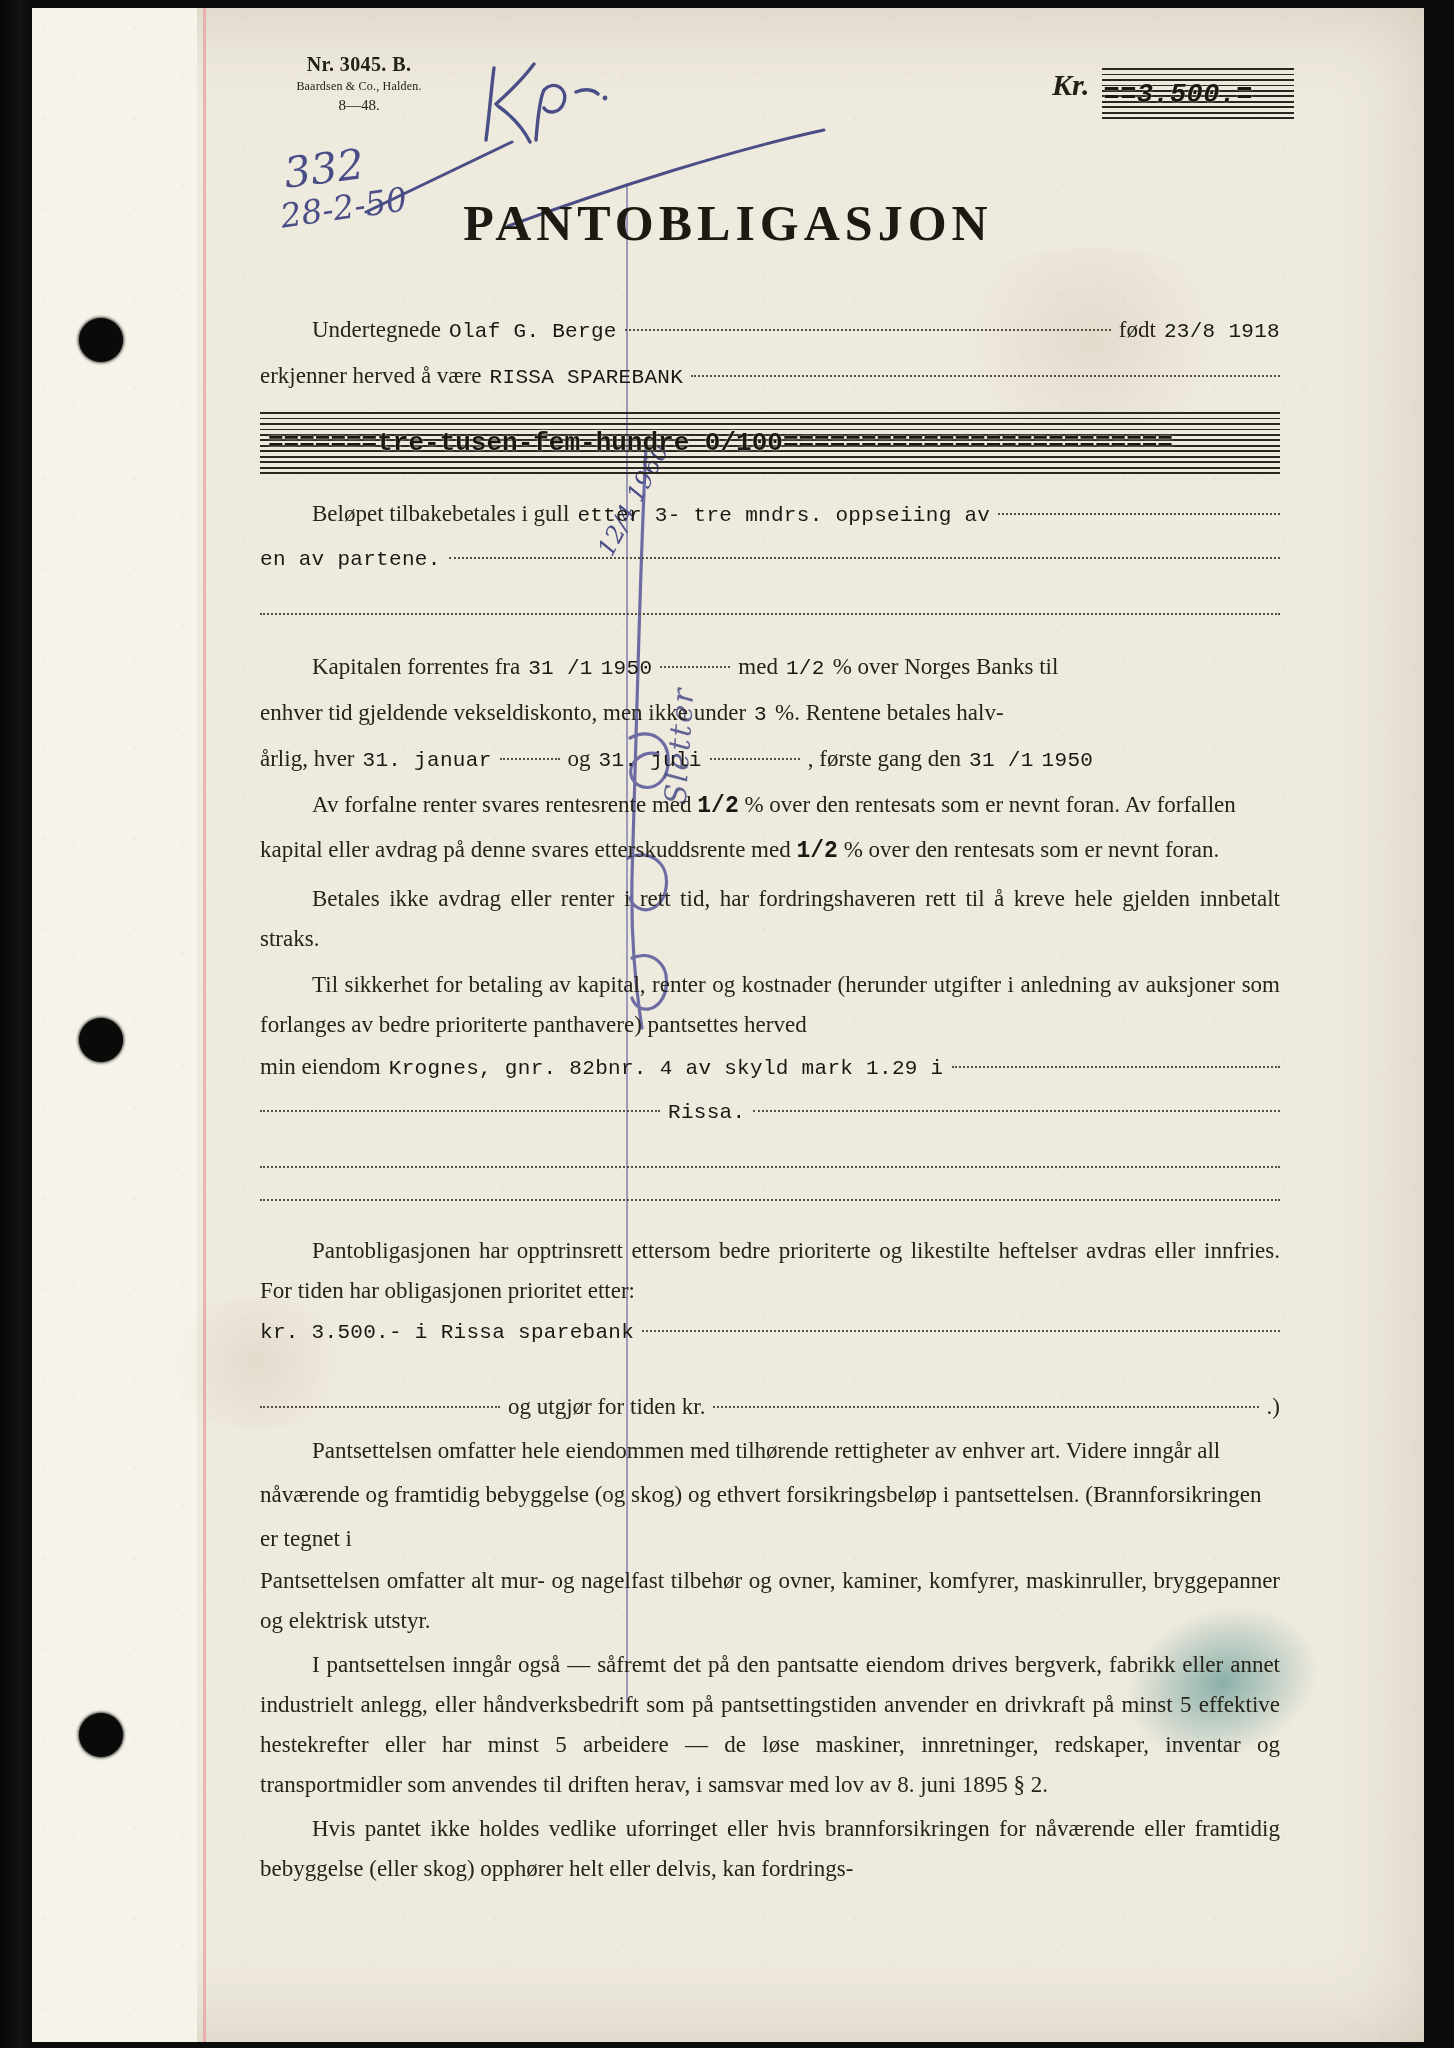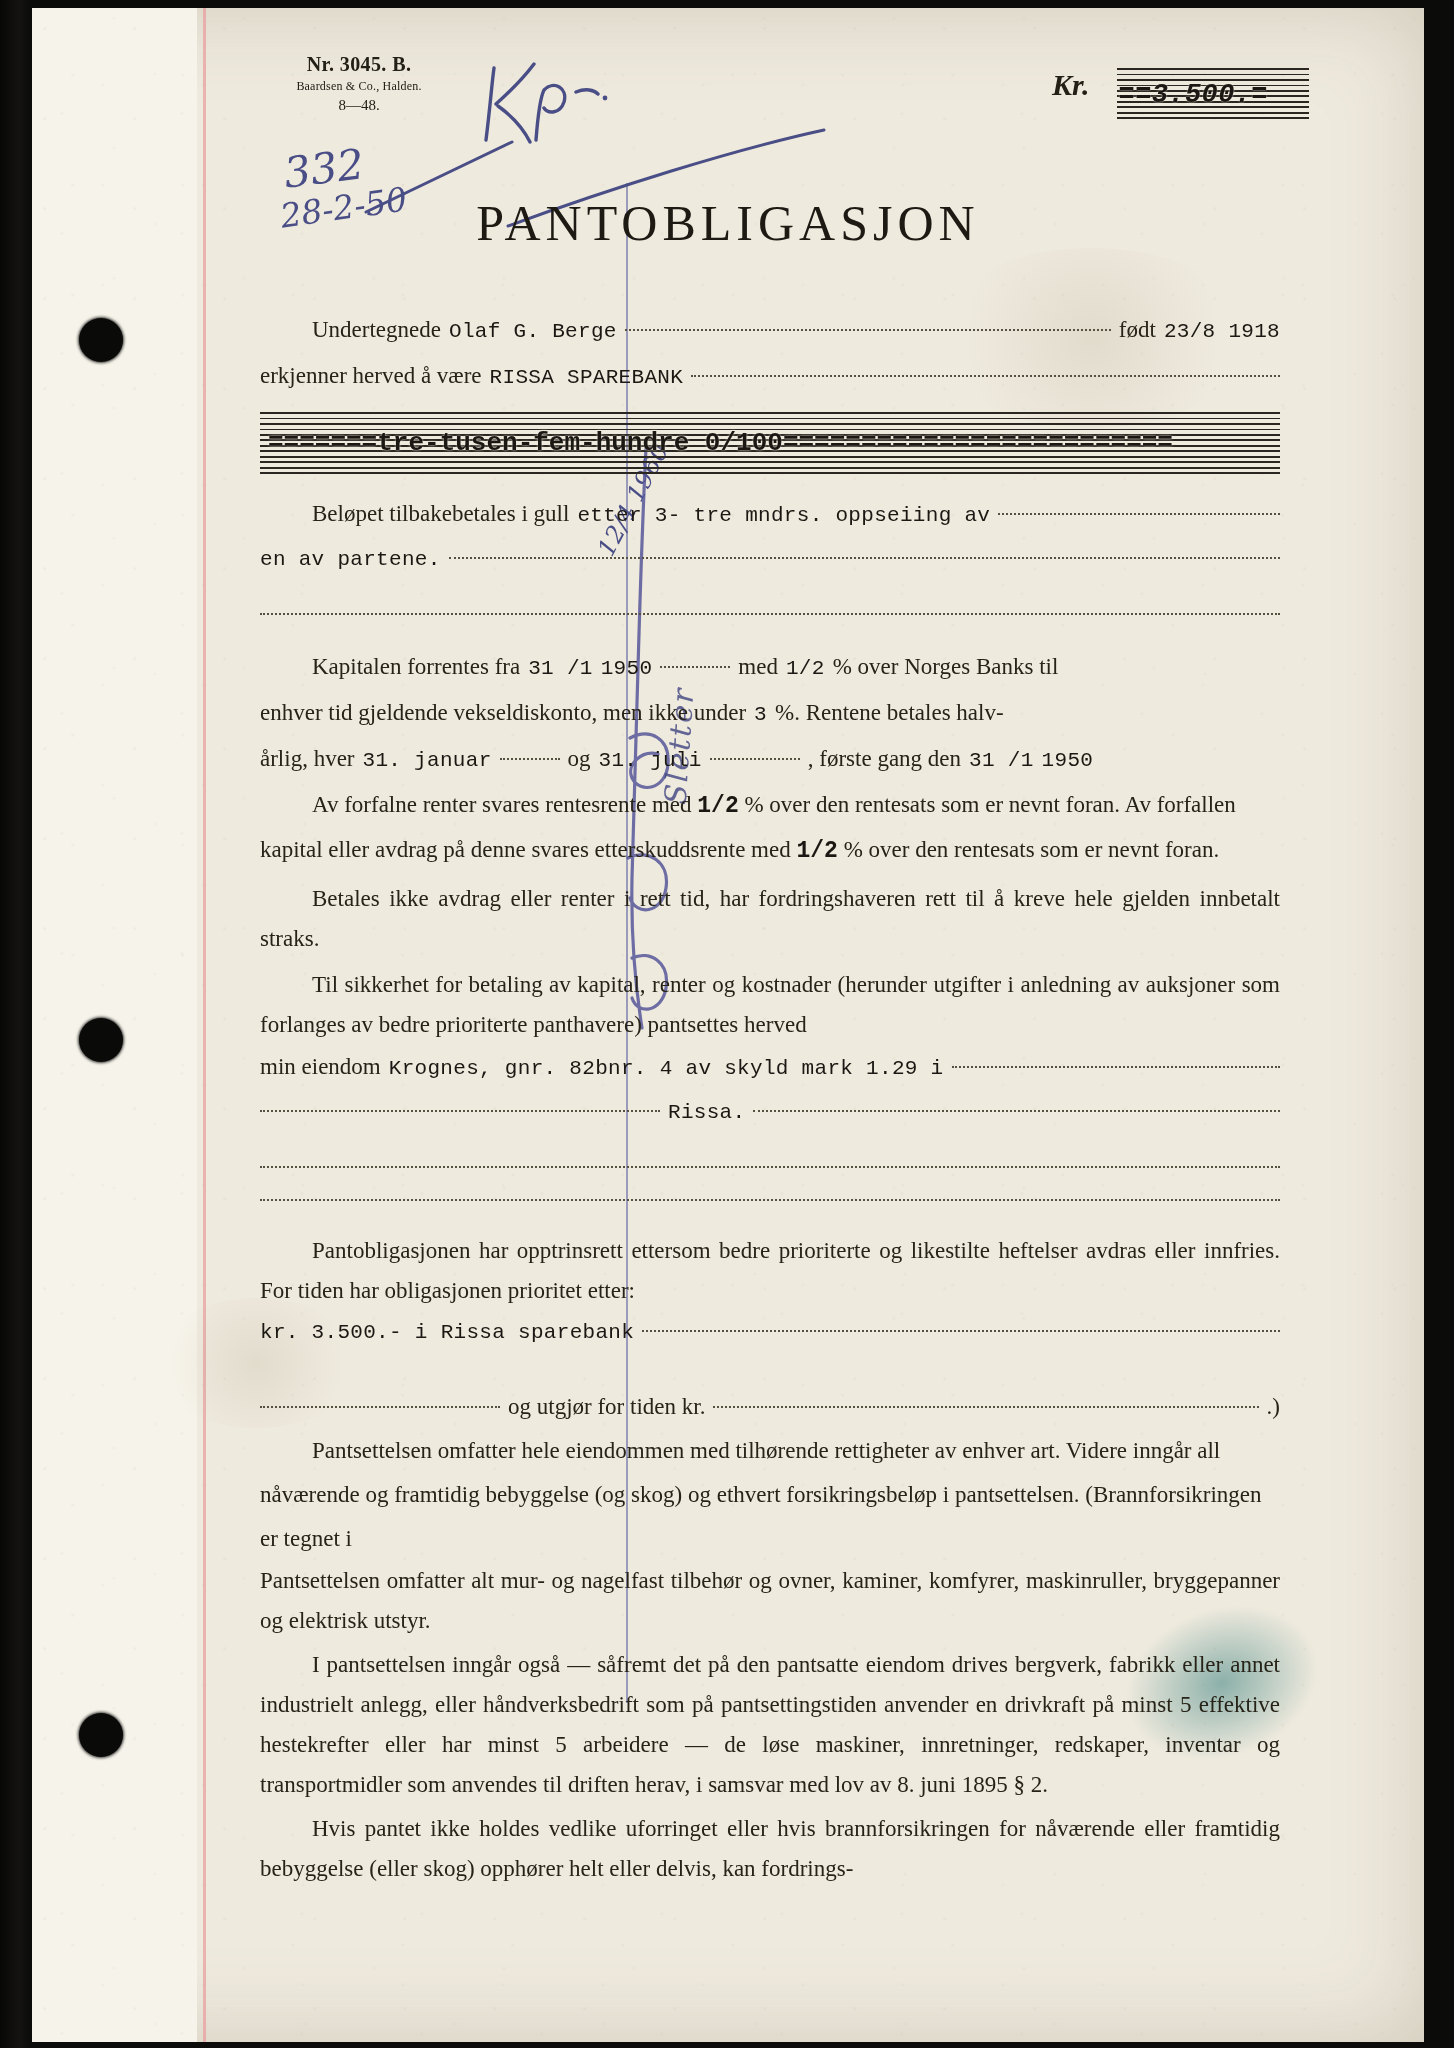--- a/index.html
+++ b/index.html
@@ -43,27 +43,27 @@
            line-height:1.42;}
   #imprint .l1{font-size:20px;font-weight:bold;letter-spacing:.4px;}
   #imprint .l2{font-size:12px;letter-spacing:.2px;}
   #imprint .l3{font-size:15px;}
 
   #kr-wrap{position:absolute;left:1020px;top:60px;display:flex;align-items:flex-start;gap:12px;font-style:italic;}
   #kr-label{font-size:30px;font-weight:bold;font-family:"Liberation Serif",serif;color:#232018;}
   .hatchbox{position:relative;background:
       repeating-linear-gradient(180deg,#2a2620 0 1.5px,transparent 1.5px 5.5px);
       display:flex;align-items:center;}
-  #kr-box{width:192px;height:54px;padding:0;margin-left:15px;}
+  #kr-box{width:192px;height:54px;padding:0;}
   #kr-amt{position:absolute;left:2px;top:50%;transform:translateY(-50%);
           font-size:27px;white-space:nowrap;
           text-shadow:0 0 2px rgba(239,234,222,.95);}
 
   #title{position:absolute;left:0;top:186px;width:100%;text-align:center;
-         font-size:50px;font-weight:normal;letter-spacing:5px;color:#1d1a14;}
+         font-size:50px;font-weight:bold;letter-spacing:5px;color:#1d1a14;}
 
   
   .hand{position:absolute;font-family:"DejaVu Serif", serif;color:#4a4e86;
         font-style:italic;pointer-events:none;}
   #hw-num{left:252px;top:136px;font-size:42px;transform:rotate(-7deg);}
   #hw-date{left:248px;top:180px;font-size:33px;transform:rotate(-8deg);}
   #hw-slash{left:330px;top:128px;width:160px;height:80px;}
 
   
   #body{position:absolute;left:228px;top:300px;width:1020px;}

